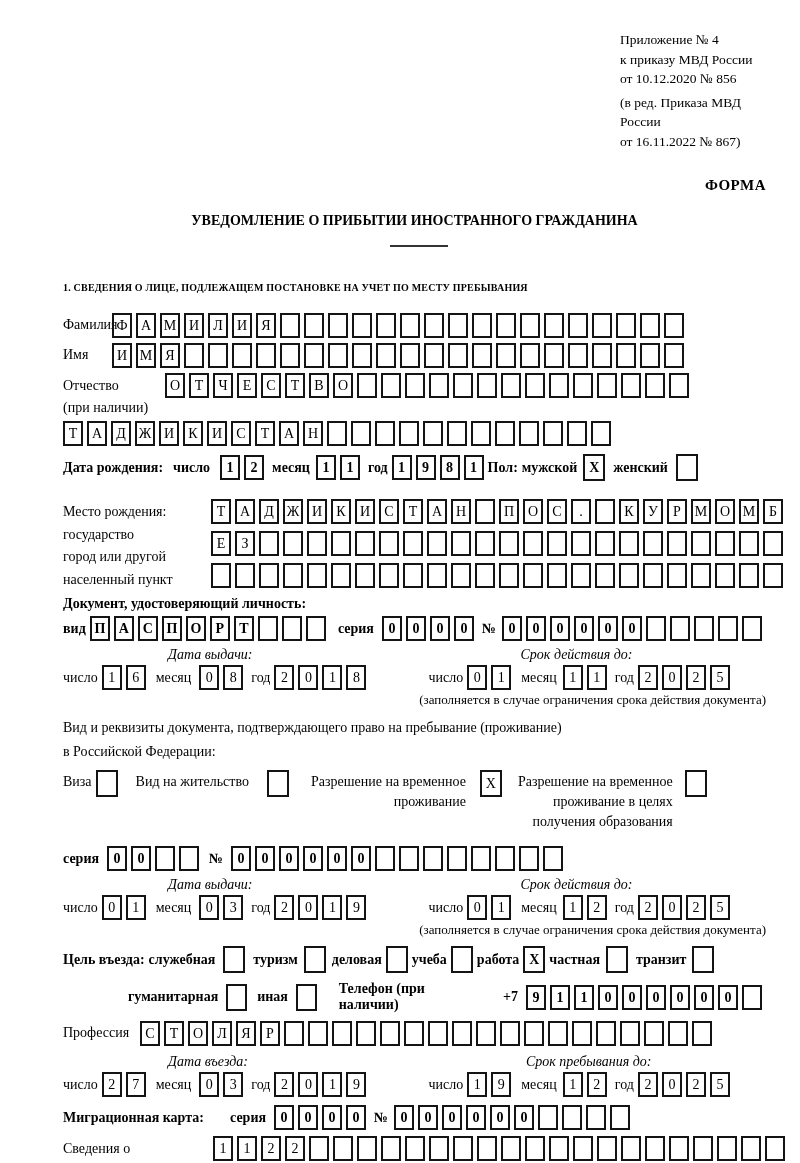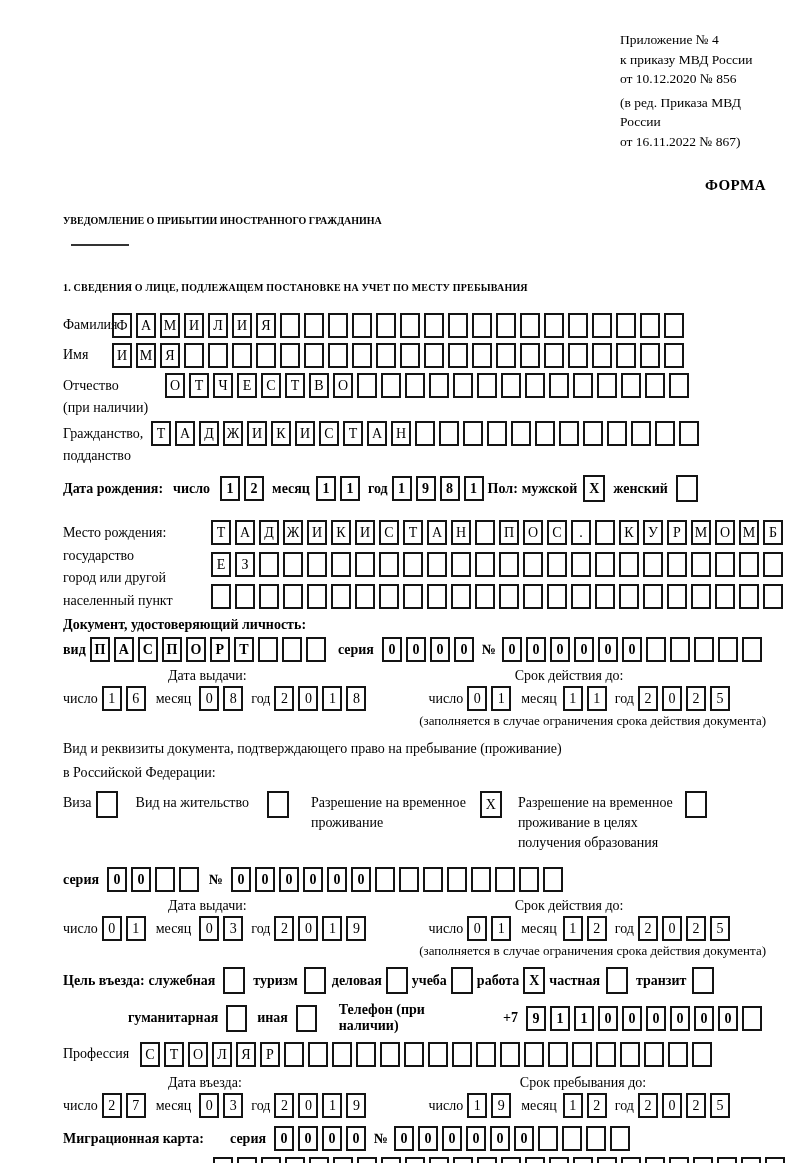--- a/index.html
+++ b/index.html
@@ -25,35 +25,35 @@
   }
 
   .frow { display:flex; align-items:flex-start; margin-bottom:5px; }
   .lbl { flex:0 0 auto; padding-top:4px; }
   .lbl2 { line-height:22px; padding-top:2px; }
 
   .hdr-block { margin-left:557px; font-size:13.5px; line-height:19.5px; }
   .hdr-gap { height:4px; }
   .forma { text-align:right; font-weight:bold; font-size:15px; margin-top:26px; letter-spacing:.5px; }
 
-  .title { font-weight:bold; font-size:10px; line-height:22px; margin-top:16px; }
+  .title { text-align:center; font-weight:bold; font-size:14px; line-height:22px; margin-top:16px; }
   .blank-line { display:inline-block; width:58px; border-bottom:2px solid #333; height:14px; margin-left:8px; }
 
   .sec-heading { font-weight:bold; font-size:10px; margin-top:28px; margin-bottom:20px; letter-spacing:.2px; }
 
   .inline-row { display:flex; align-items:center; margin-bottom:6px;font-weight:bold; }
 
   .center-bold { text-align:left; font-weight:bold; margin:2px 0 4px 0; }
 
-  .dhdr { display:flex; margin-top:6px; }
+  .dhdr { display:flex; margin-top:6px;font-style:italic; }
   .drow { display:flex; align-items:center; margin-top:2px; margin-bottom:2px; }
   .note { text-align:right; font-size:13px; margin-top:2px; margin-bottom:8px; }
 
   .opt { display:flex; align-items:flex-start; }
-  .opt-label { white-space:pre-line; text-align:left; line-height:20px; padding-top:4px; }
+  .opt-label { white-space:pre-line; text-align:right; line-height:20px; padding-top:4px; }
   .opt .cb { margin-left:8px; margin-top:2px; }
 
   .mr4{margin-right:4px;} .mr6{margin-right:6px;} .mr8{margin-right:8px;} .mr10{margin-right:10px;}
 </style>
 </head>
 <body>
 
 <div class="page">
 
   <div class="hdr-block">
@@ -161,24 +161,20 @@
         <span class="cell"></span>
         <span class="cell"></span>
         <span class="cell"></span>
         <span class="cell"></span>
         <span class="cell"></span>
         <span class="cell"></span>
       </div>
   </div>
 
   <div class="frow" style="margin-bottom:4px">
-    <span class="lbl lbl2" style="width:88px">
-      <span>Гражданство,</span><br>
-      <span>подданство</span>
-    </span>
     <div class="cells">
         <span class="cell">Т</span>
         <span class="cell">А</span>
         <span class="cell">Д</span>
         <span class="cell">Ж</span>
         <span class="cell">И</span>
         <span class="cell">К</span>
         <span class="cell">И</span>
         <span class="cell">С</span>
         <span class="cell">Т</span>

